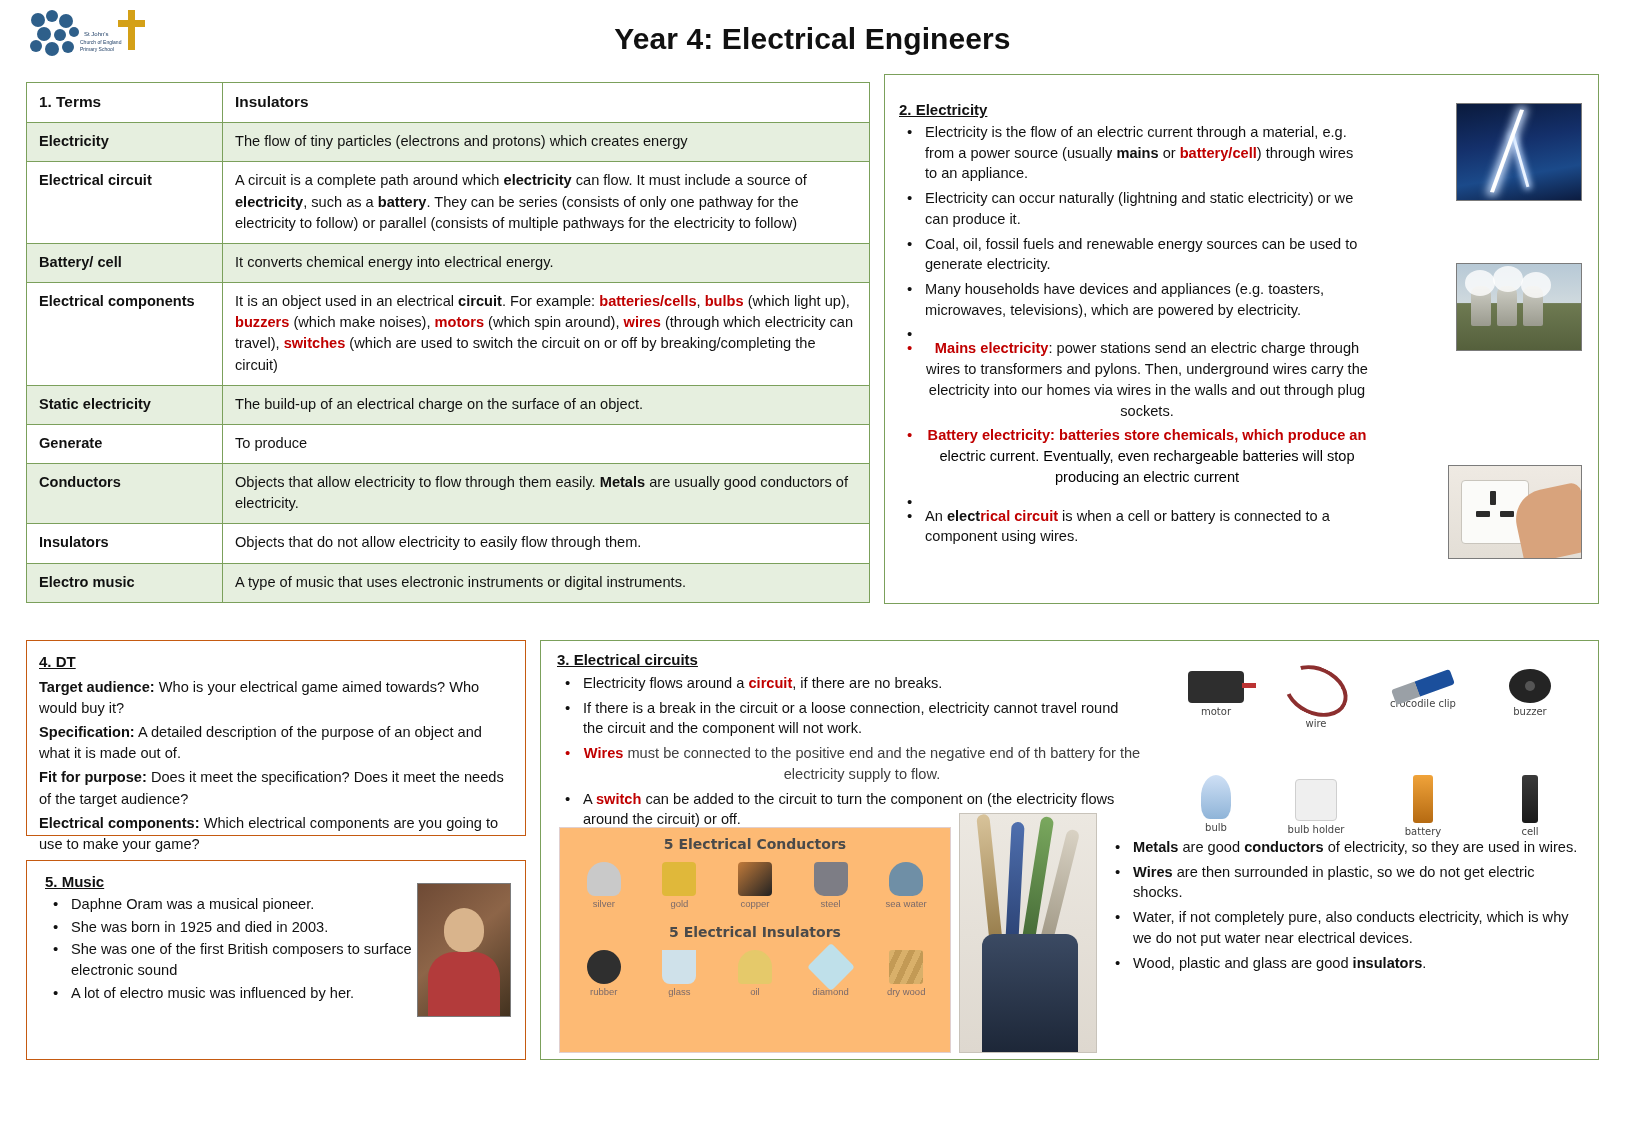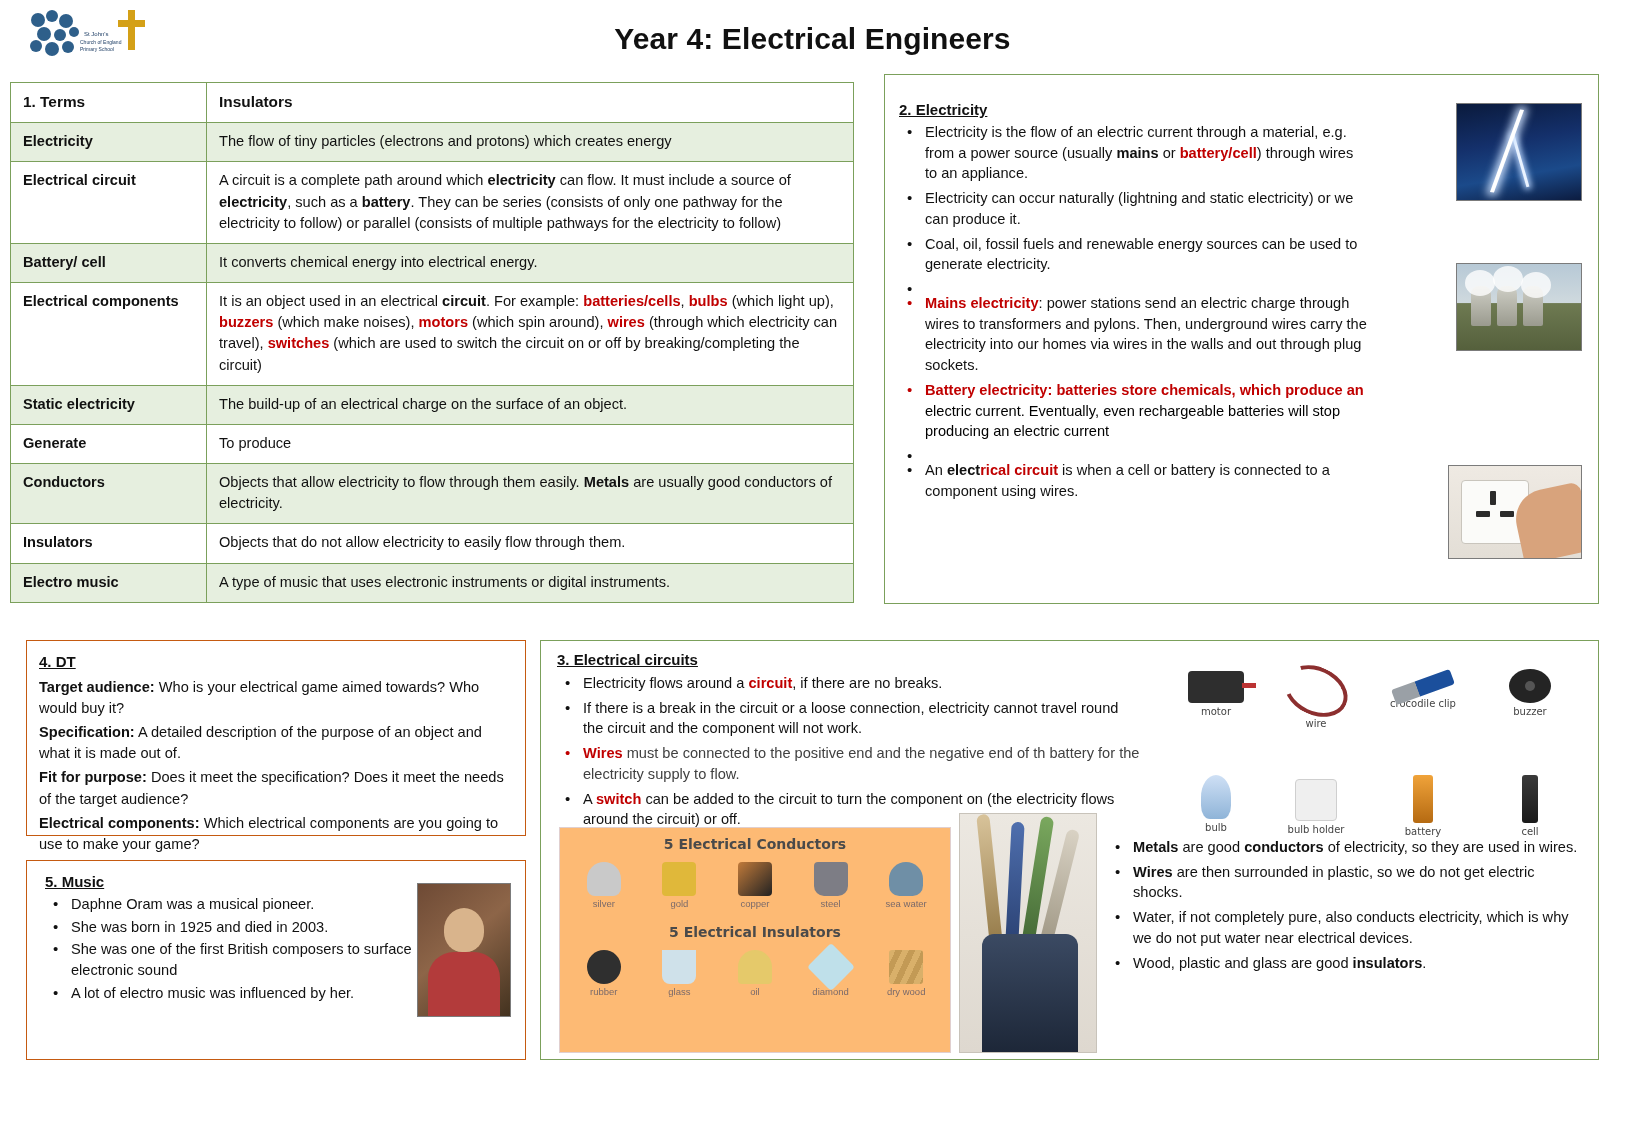--- a/index.html
+++ b/index.html
@@ -50,21 +50,21 @@
   }
   .box-orange {
     position: absolute;
     border: 1.5px solid #c55a11;
     box-sizing: border-box;
     background: #ffffff;
   }
   
   .vocab {
     position: absolute;
-    left: 10px; top: 82px;
+    left: 26px; top: 82px;
     width: 844px;
   }
   table.vt {
     border-collapse: collapse;
     width: 844px;
     table-layout: fixed;
   }
   table.vt td {
     border: 1.2px solid #7ba05b;
     vertical-align: top;
@@ -111,21 +111,21 @@
     font-size: 14.6px;
     line-height: 1.42;
   }
   ul.bul > li:before {
     content: "\2022";
     position: absolute;
     left: 8px; top: -1px;
     font-size: 15px;
   }
   ul.bul > li.red:before { color: #c00000; }
-  .red { color: #c00000; }
+  .red { color: #c00000; text-align: center; }
   .redb { color: #c00000; font-weight: bold; }
   b { font-weight: bold; }
   .sec2 .txtcol { width: 470px; }
   
   .img-lightning {
     position: absolute;
     right: 16px; top: 28px;
     width: 124px; height: 96px;
     background:
       linear-gradient(170deg, #0a1a3c 0%, #14306b 40%, #1b4a8a 70%, #0c1c40 100%);
@@ -474,20 +474,21 @@
     </table>
   </div>
 
   <div class="box-green sec2">
     <div class="inner">
       <div class="sec-head">2. Electricity</div>
       <ul class="bul txtcol">
         <li>Electricity is the flow of an electric current through a material, e.g. from a power source (usually <b>mains</b> or <span class="redb">battery/cell</span>) through wires to an appliance.</li>
         <li>Electricity can occur naturally (lightning and static electricity) or we can produce it.</li>
         <li>Coal, oil, fossil fuels and renewable energy sources can be used to generate electricity.</li>
+        <li>Many households have devices and appliances (e.g. toasters, microwaves, televisions), which are powered by electricity.</li>
         <li style="height:10px"></li>
         <li class="red"><span class="redb">Mains electricity</span><span style="color:#111">: power stations send an electric charge through wires to transformers and pylons. Then, underground wires carry the electricity into our homes via wires in the walls and out through plug sockets.</span></li>
         <li class="red"><span class="redb">Battery electricity: batteries store chemicals, which produce an</span> <span style="color:#000000">electric current. Eventually, even rechargeable batteries will stop producing an electric current</span></li>
         <li style="height:10px"></li>
         <li>An <b>elect</b><span class="redb">rical circuit</span> is when a cell or battery is connected to a component using wires.</li>
       </ul>
     </div>
 
     <div class="img-lightning"></div>
 

